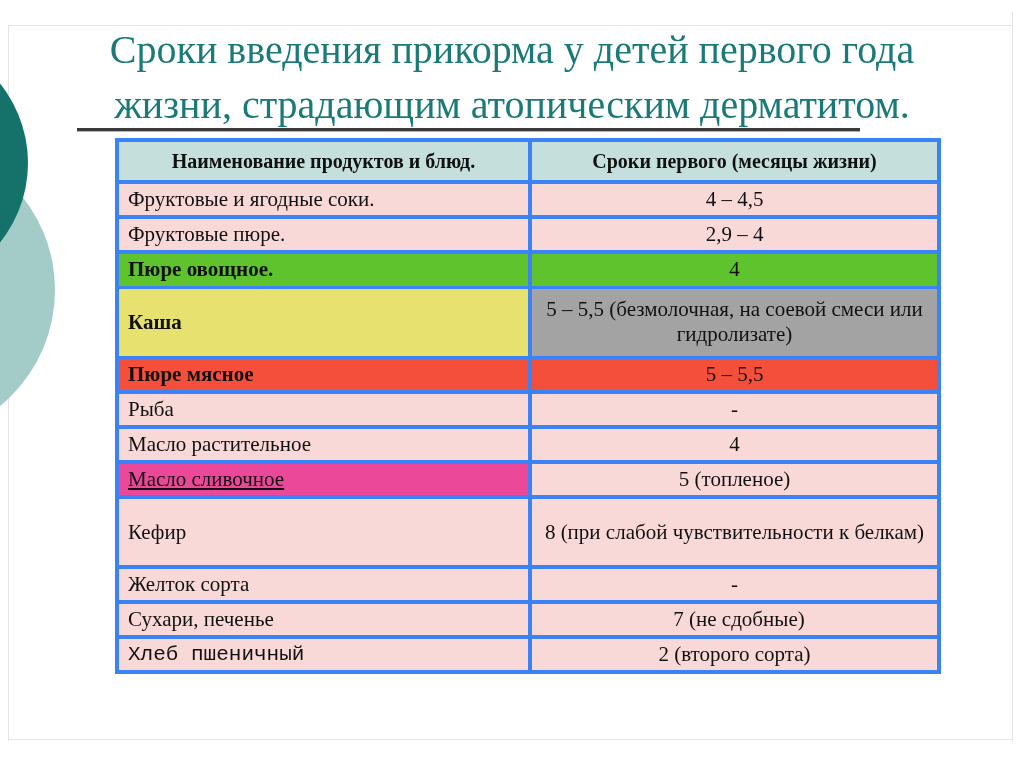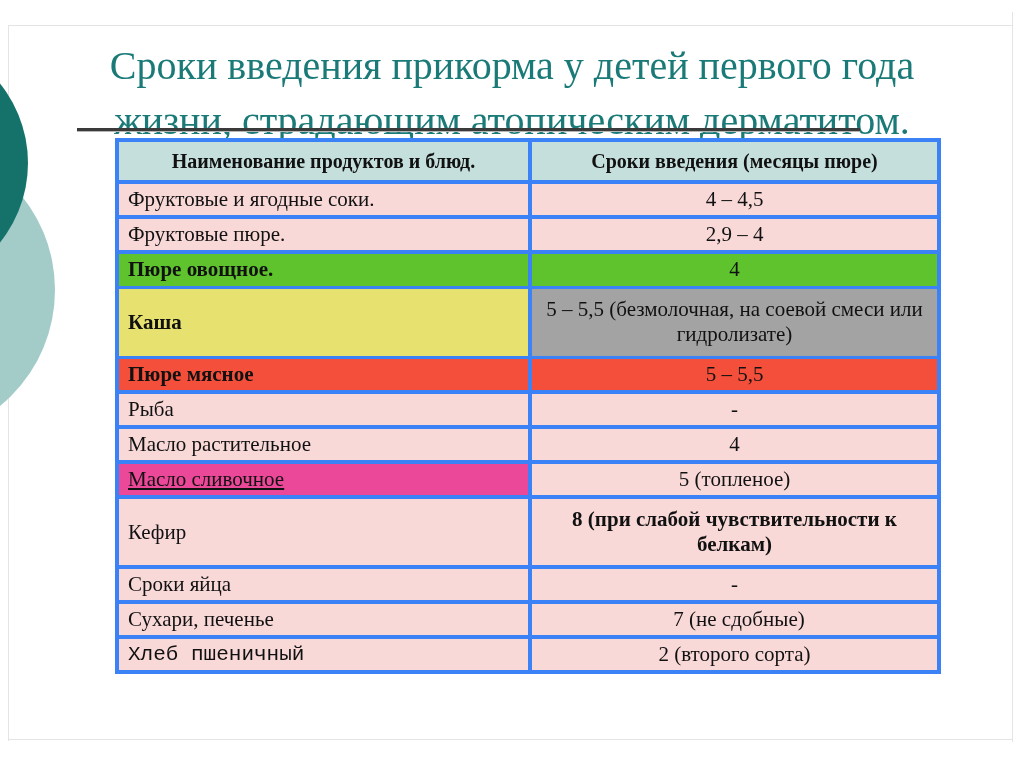--- a/index.html
+++ b/index.html
@@ -25,21 +25,20 @@
   .circle-dark  { left: -226px; top: 36px;  width: 254px; height: 254px; }
 
   
   .title {
     position: absolute;
     left: 30px; top: 22px; width: 964px;
     text-align: center;
     font-size: 40px;
     line-height: 55px;
     font-weight: normal;
-    margin-top: 16px;
   }
   .title-underline {
     position: absolute;
     left: 77px; top: 128px; width: 783px; height: 3px;
     background: #3a3a3a;
     border-bottom: 1px solid #b5b5b5;
   }
 
   
   table.schedule {
@@ -95,21 +94,21 @@
   <div class="title-underline"></div>
 
   <table class="schedule">
     <colgroup>
       <col class="c-product">
       <col class="c-timing">
     </colgroup>
     <thead>
       <tr>
         <th style="background: rgb(197, 224, 220);">Наименование продуктов и блюд.</th>
-        <th style="background: rgb(197, 224, 220);">Сроки введения (месяцы пюре)</th>
+        <th style="background: rgb(197, 224, 220);">Сроки первого (месяцы жизни)</th>
       </tr>
     </thead>
     <tbody id="schedule-body">
         <tr class="row-std hl-pink">
           <td class="cell-product" style="background: rgb(248, 217, 216);">Фруктовые и ягодные соки.</td>
           <td class="cell-timing" style="background: rgb(248, 217, 216);">4 – 4,5</td>
         </tr>
         <tr class="row-std hl-pink">
           <td class="cell-product" style="background: rgb(248, 217, 216);">Фруктовые пюре.</td>
           <td class="cell-timing" style="background: rgb(248, 217, 216);">2,9 – 4</td>
@@ -133,24 +132,24 @@
         <tr class="row-std hl-pink">
           <td class="cell-product" style="background: rgb(248, 217, 216);">Масло растительное</td>
           <td class="cell-timing" style="background: rgb(248, 217, 216);">4</td>
         </tr>
         <tr class="row-std hl-pink">
           <td class="cell-product" style="background: #ec4899; text-decoration: underline;">Масло сливочное</td>
           <td class="cell-timing" style="background: rgb(248, 217, 216);">5 (топленое)</td>
         </tr>
         <tr class="row-tall hl-pink">
           <td class="cell-product" style="background: rgb(248, 217, 216);">Кефир</td>
-          <td class="cell-timing" style="background: rgb(248, 217, 216); font-weight: bold;">8 (при слабой чувствительности к белкам)</td>
+          <td class="cell-timing" style="background: rgb(248, 217, 216);">8 (при слабой чувствительности к белкам)</td>
         </tr>
         <tr class="row-std hl-pink">
-          <td class="cell-product" style="background: rgb(248, 217, 216);">Сроки яйца</td>
+          <td class="cell-product" style="background: rgb(248, 217, 216);">Желток сорта</td>
           <td class="cell-timing" style="background: rgb(248, 217, 216);">-</td>
         </tr>
         <tr class="row-std hl-pink">
           <td class="cell-product" style="background: rgb(248, 217, 216);">Сухари, печенье</td>
           <td class="cell-timing" style="background: rgb(248, 217, 216); padding-left: 18px;">7 (не сдобные)</td>
         </tr>
         <tr class="row-std hl-pink">
           <td class="cell-product" style="background: rgb(248, 217, 216); font-family: Liberation Mono, monospace;">Хлеб пшеничный</td>
           <td class="cell-timing" style="background: rgb(248, 217, 216);">2 (второго сорта)</td>
         </tr>

